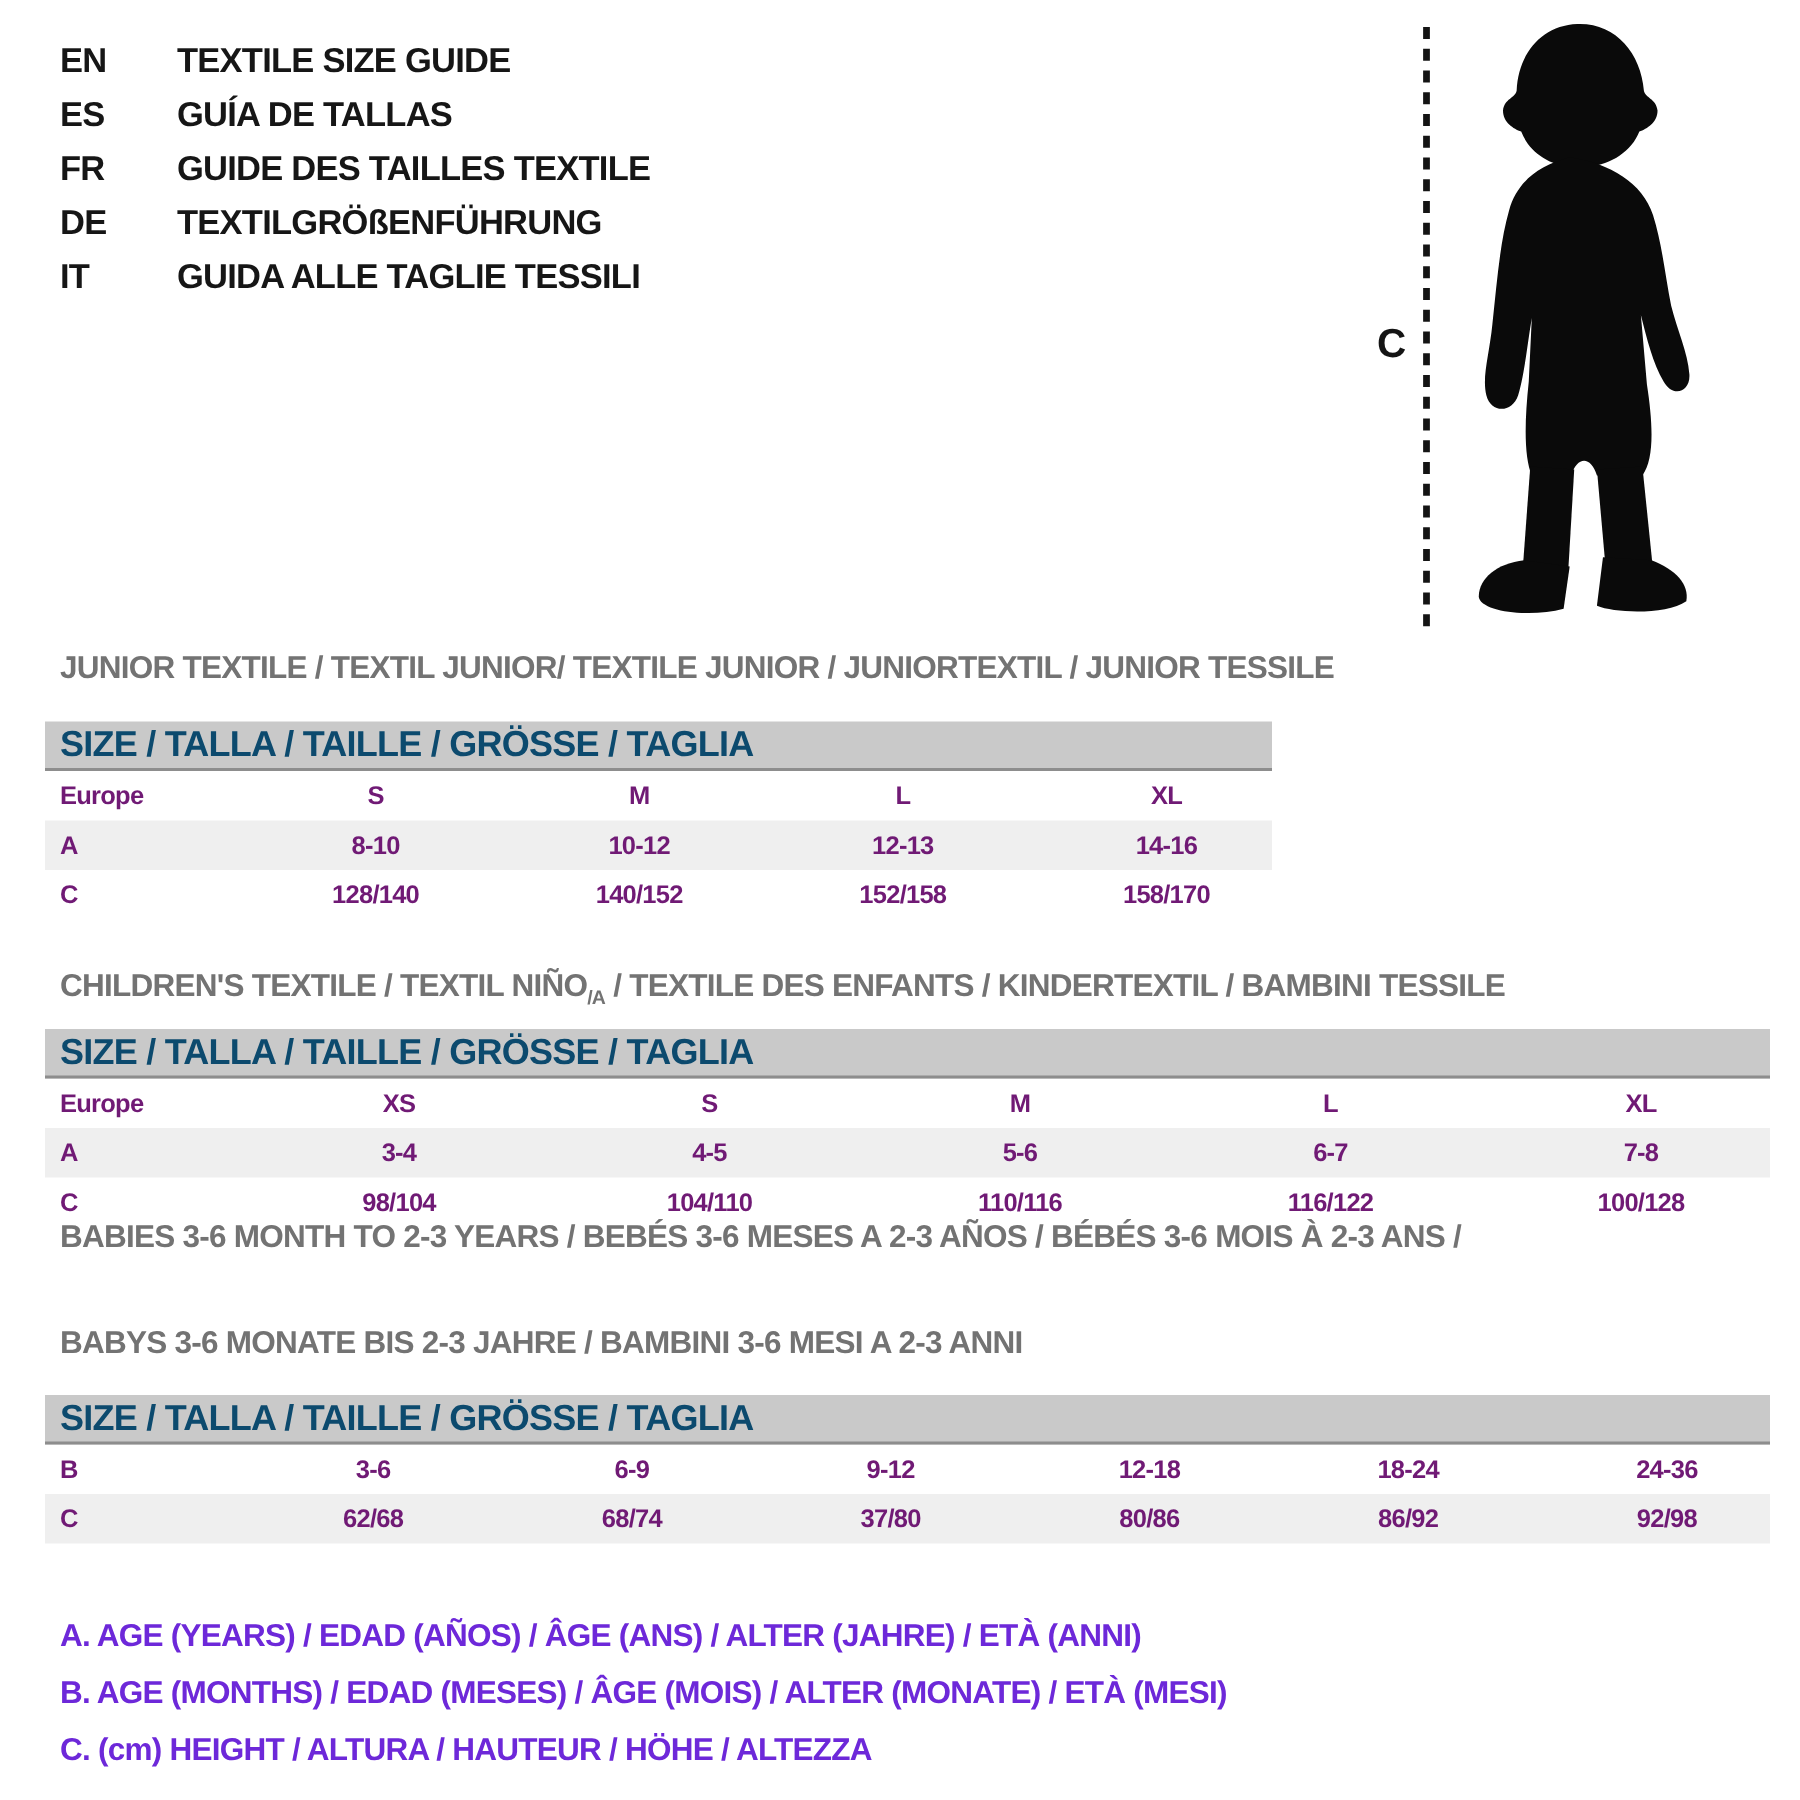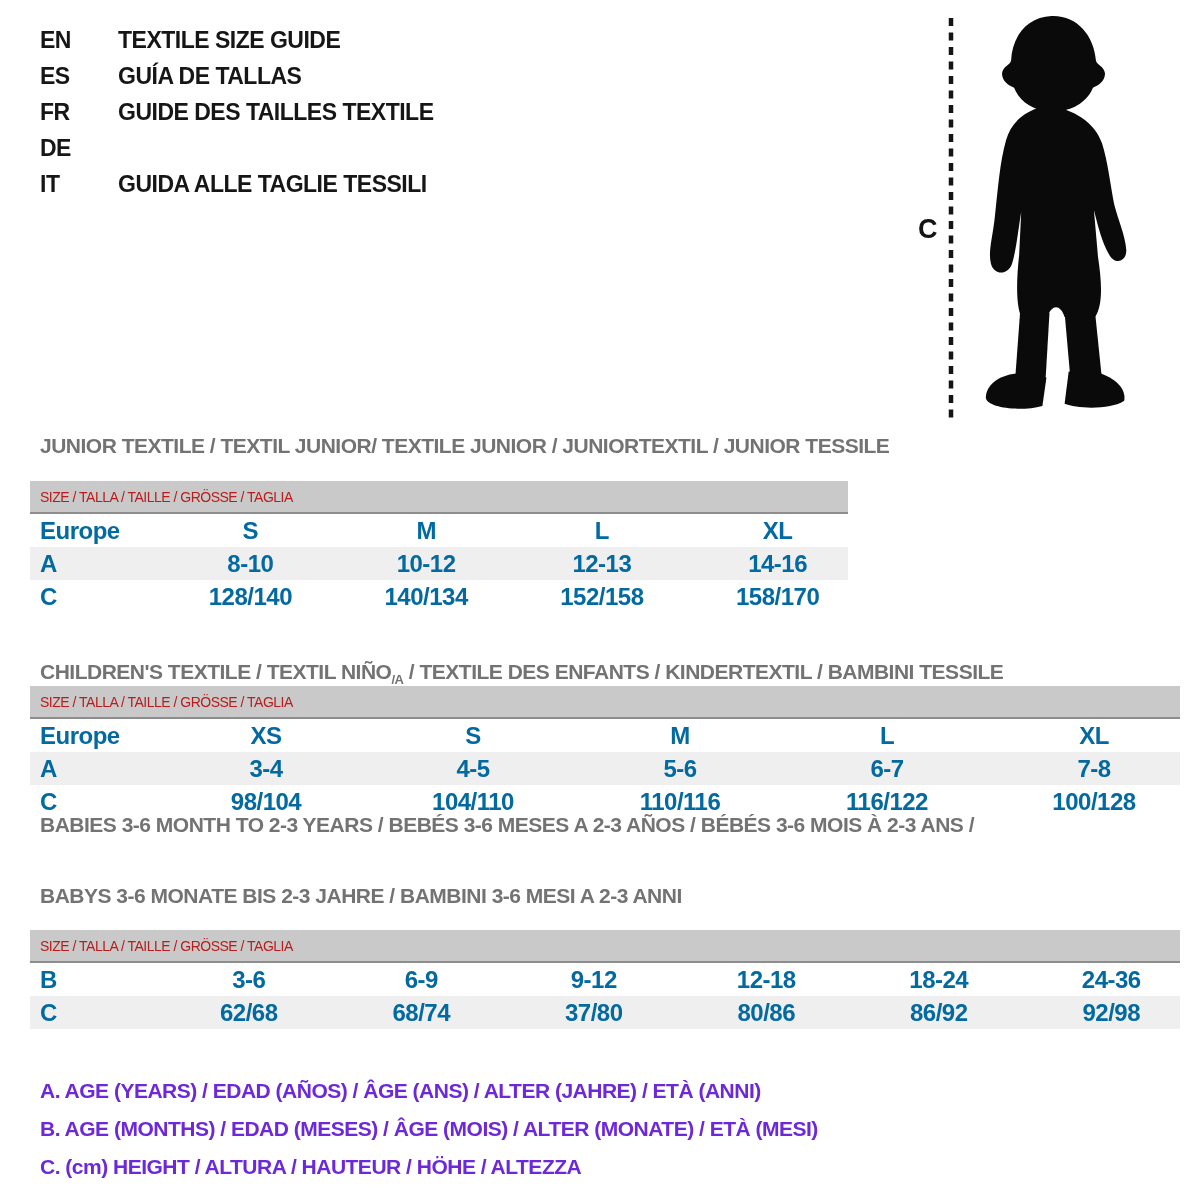--- a/index.html
+++ b/index.html
@@ -28,25 +28,25 @@
     position:absolute; left:40px; font-size:21px; font-weight:700;
     letter-spacing:-0.5px; color:#737373; white-space:nowrap; line-height:26px;
   }
   .section-title sub { font-size:13px; }
 
   
   .size-table { position:absolute; left:30px; }
   .size-bar {
     height:33px; background:#c9c9c9; border-bottom:2px solid #8d8d8d;
     display:flex; align-items:center; padding-left:10px;
-    font-size:14px; font-weight:400; color:#b91c1c; letter-spacing:-0.5px;
+    font-size:24px; font-weight:700; color:#0c4a6e; letter-spacing:-0.5px;
   }
   .t-row {
     display:flex; height:33px; align-items:center;
-    font-size:24px; font-weight:700; color:#0369a1; letter-spacing:-0.5px;gap:35px;
+    font-size:17px; font-weight:700; color:#701a75; letter-spacing:-0.5px;gap:35px;
   }
   .t-row.alt { background:#efefef; }
   .t-label { width:115px; padding-left:10px; }
   .t-cell { flex:1; text-align:center; }
 
   
   .legend { position:absolute; left:40px; top:1072px; }
   .legend-line {
     height:38px; display:flex; align-items:center;
     font-size:21px; font-weight:700; letter-spacing:-0.5px; color:#6d28d9; white-space:nowrap;
@@ -65,20 +65,21 @@
     <div class="lang-row">
       <span class="lang-code">ES</span>
       <span class="lang-title">GUÍA DE TALLAS</span>
     </div>
     <div class="lang-row">
       <span class="lang-code">FR</span>
       <span class="lang-title">GUIDE DES TAILLES TEXTILE</span>
     </div>
     <div class="lang-row">
       <span class="lang-code">DE</span>
+      <span class="lang-title">TEXTILGRÖßENFÜHRUNG</span>
     </div>
     <div class="lang-row">
       <span class="lang-code">IT</span>
       <span class="lang-title">GUIDA ALLE TAGLIE TESSILI</span>
     </div>
   </div>
 
   <span class="measure-label">C</span>
 
   <svg class="dash-line-svg" width="10" height="404" viewBox="0 0 10 404">
@@ -111,27 +112,27 @@
     <div class="t-row alt">
       <div class="t-label">A</div>
       <div class="t-cell">8-10</div>
       <div class="t-cell">10-12</div>
       <div class="t-cell">12-13</div>
       <div class="t-cell">14-16</div>
     </div>
     <div class="t-row">
       <div class="t-label">C</div>
       <div class="t-cell">128/140</div>
-      <div class="t-cell">140/134</div>
+      <div class="t-cell">140/152</div>
       <div class="t-cell">152/158</div>
       <div class="t-cell">158/170</div>
     </div>
   </div>
 
-  <h2 class="section-title" style="top:659px;"><span>CHILDREN'S TEXTILE / TEXTIL NIÑO</span><sub>/A</sub><span> / TEXTILE DES ENFANTS / KINDERTEXTIL / BAMBINI TESSILE</span></h2>
+  <h2 class="section-title" style="top:645px;"><span>CHILDREN'S TEXTILE / TEXTIL NIÑO</span><sub>/A</sub><span> / TEXTILE DES ENFANTS / KINDERTEXTIL / BAMBINI TESSILE</span></h2>
   <div class="size-table" style="top:686px; width:1150px;">
     <div class="size-bar">SIZE / TALLA / TAILLE / GRÖSSE / TAGLIA</div>
     <div class="t-row">
       <div class="t-label">Europe</div>
       <div class="t-cell">XS</div>
       <div class="t-cell">S</div>
       <div class="t-cell">M</div>
       <div class="t-cell">L</div>
       <div class="t-cell">XL</div>
     </div>

